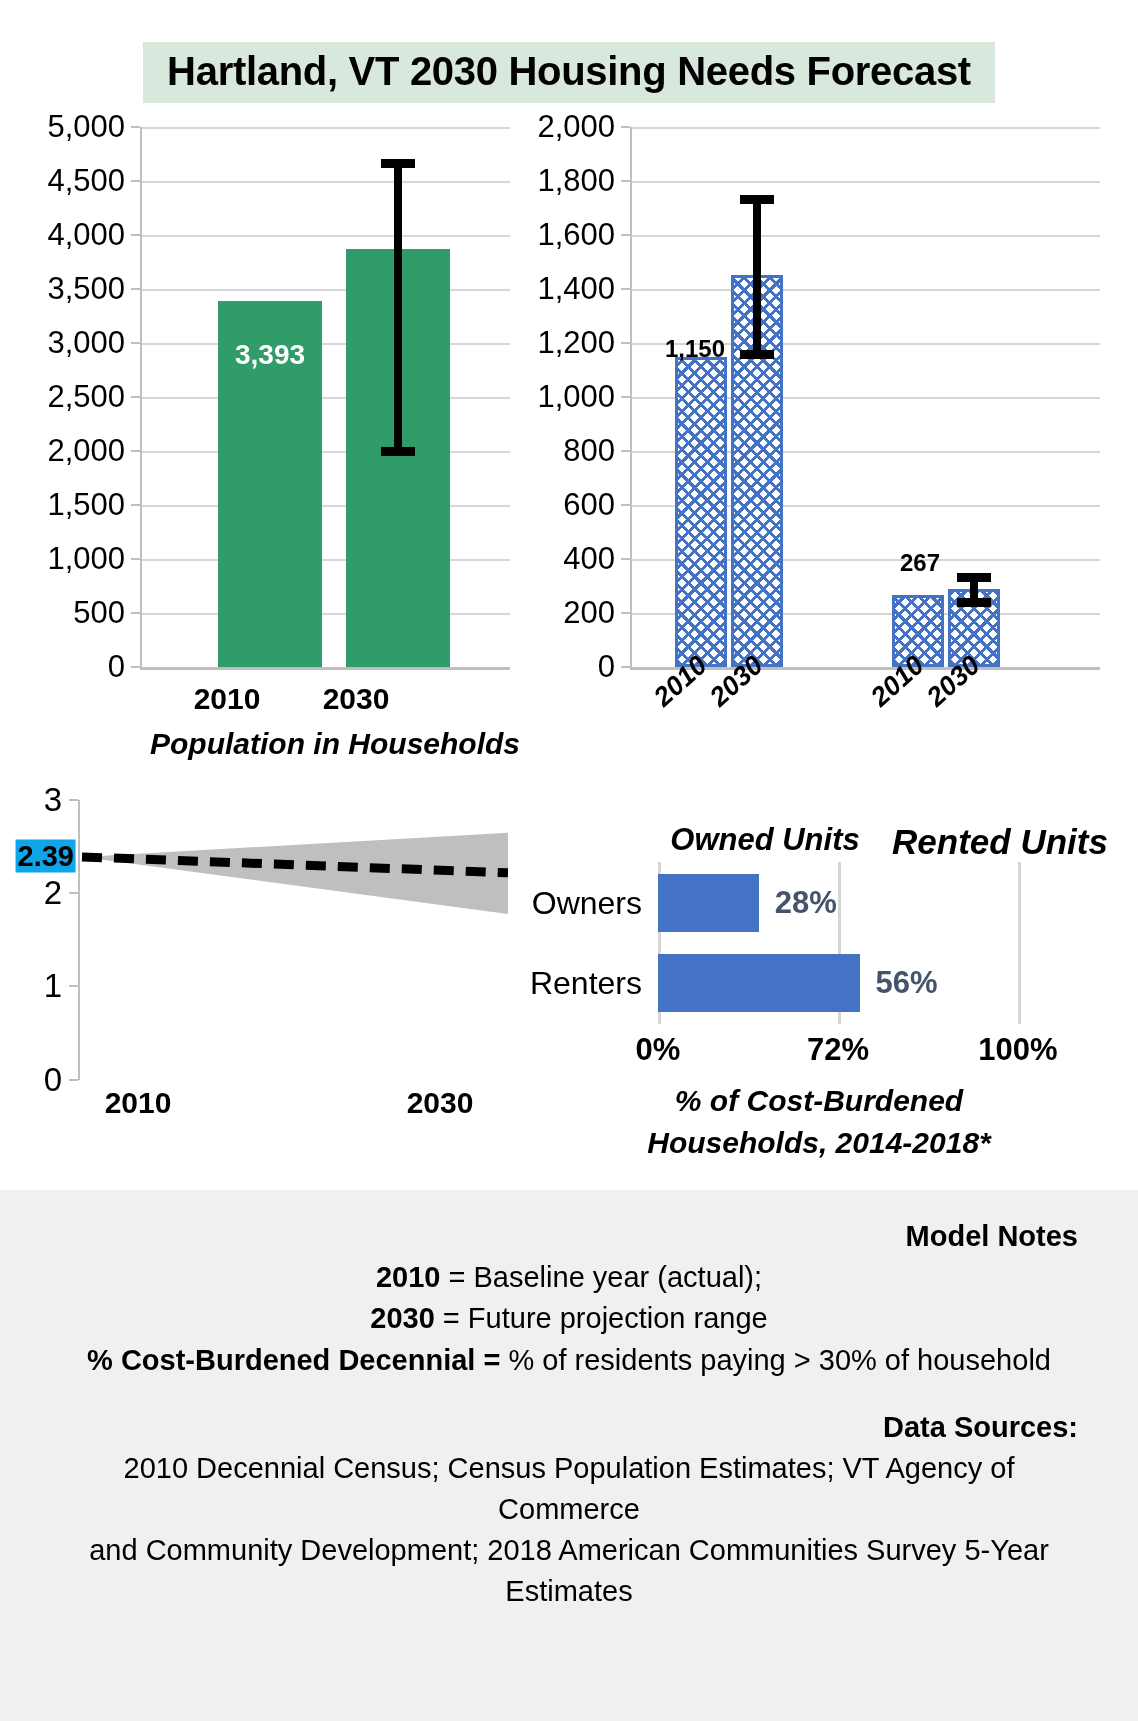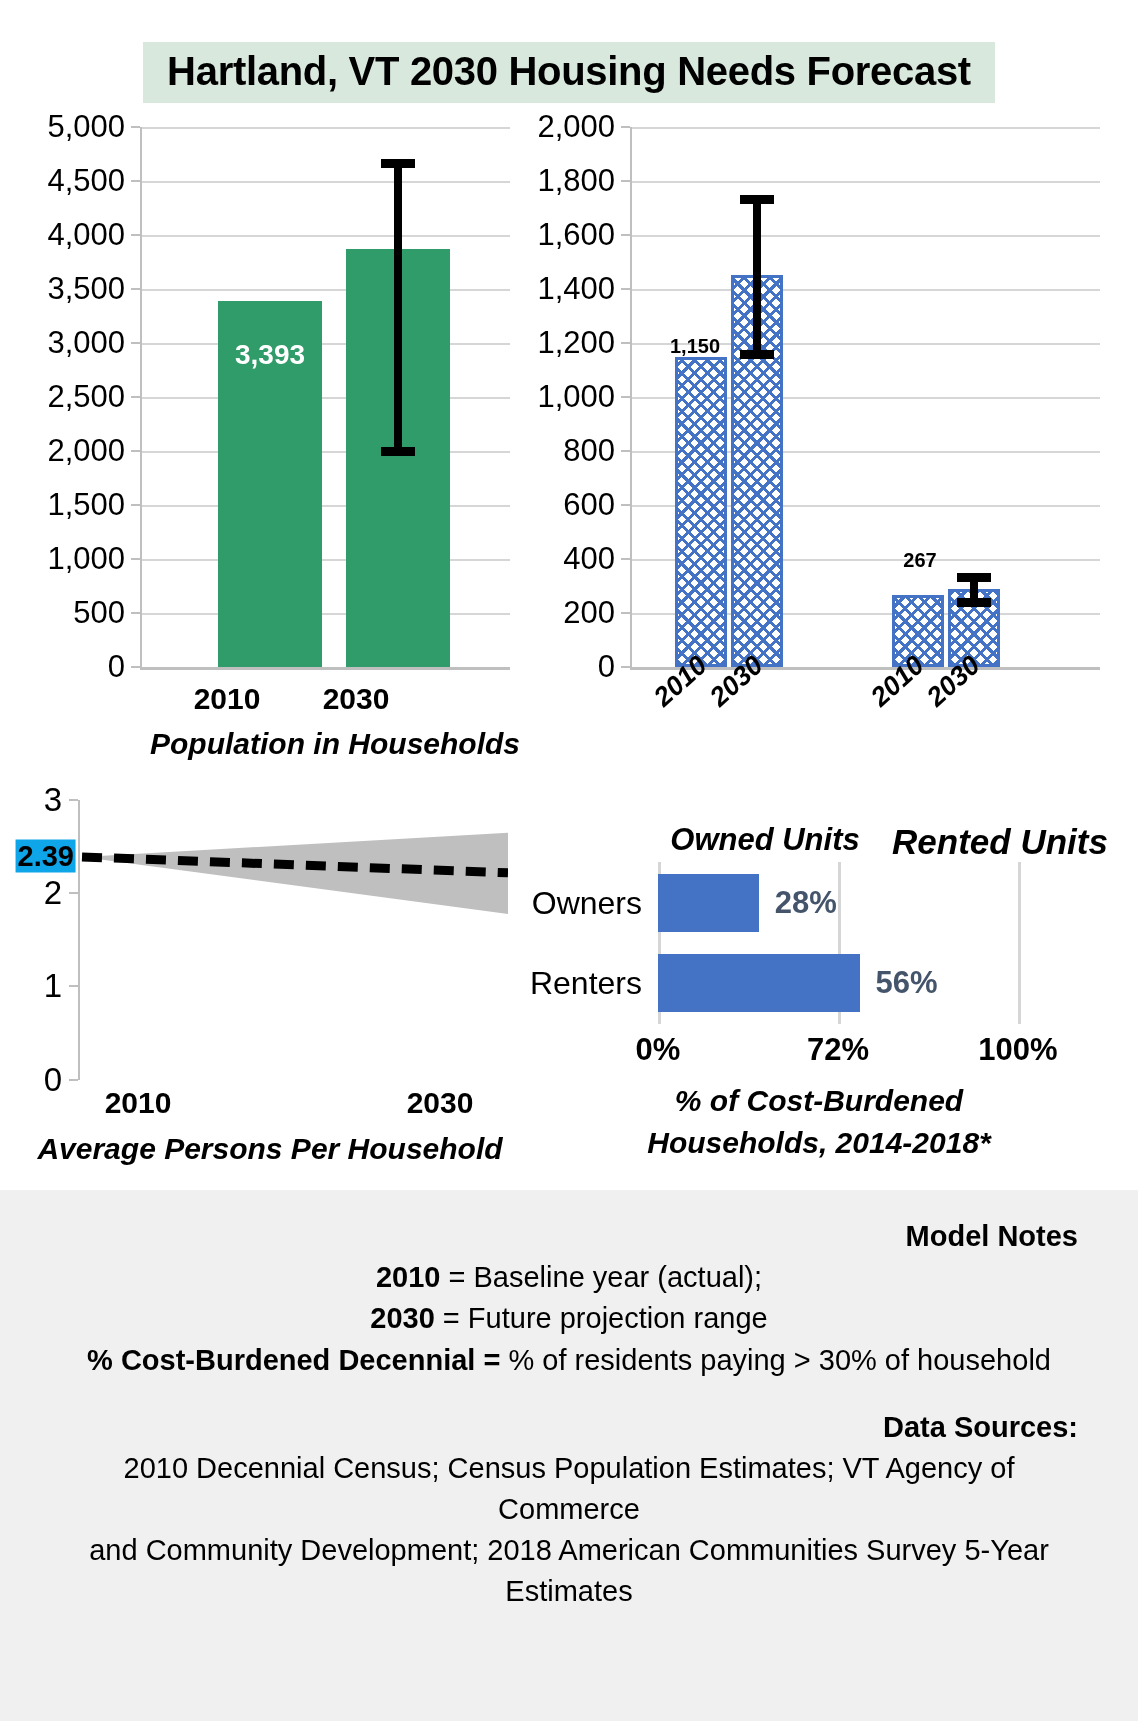--- a/index.html
+++ b/index.html
@@ -58,21 +58,21 @@
   #c2-plot { position: absolute; left: 110px; top: 15px; width: 470px; height: 540px; }
   .bar-hatch {
     position: absolute; bottom: 0;
     border: 3px solid #4472c4;
     background-color: #ffffff;
     background-image:
       repeating-linear-gradient(45deg,  #4472c4 0 3px, transparent 3px 9px),
       repeating-linear-gradient(-45deg, #4472c4 0 3px, transparent 3px 9px);
   }
   .bar-val-above {
-    position: absolute; font-size: 20px; font-weight: bold;
+    position: absolute; font-size: 24px; font-weight: bold;
     transform: translateX(-50%); white-space: nowrap; color: #000;
   }
   .cat-rot {
     position: absolute; font-size: 27px; font-weight: bold; font-style: italic;
     transform: rotate(-42deg); transform-origin: left top; white-space: nowrap;
   }
 
   
   #chart3 { left: 0px; top: 790px; width: 540px; height: 370px; }
   #c3-plot { position: absolute; left: 78px; top: 10px; width: 430px; height: 280px; }
@@ -269,21 +269,20 @@
       <svg class="dash-line" viewBox="0 0 430 280" preserveAspectRatio="none">
         <line x1="4" y1="56.9" x2="430" y2="72.8" stroke="#000000" stroke-width="9" stroke-dasharray="20 12" stroke-linecap="butt"></line>
       </svg>
 
       <div class="pt-label" style="left:-2px;top:56px;">2.39</div>
     </div>
 
     <div class="cat-label" style="left:58px;top:296px;width:160px;">2010</div>
     <div class="cat-label" style="left:360px;top:296px;width:160px;">2030</div>
 
-    <div class="axis-title" style="left:0;top:342px;">Average Persons Per Household</div>
   </div>
 
   <div class="panel" id="chart4">
     <div id="c4-plot">
 
       <div class="vgrid" style="left:0;top:-6px;height:162px;"></div>
       <div class="vgrid" style="left:50%;top:-6px;height:162px;"></div>
       <div class="vgrid" style="left:100%;top:-6px;height:162px;"></div>
 
       <div class="hbar" style="top:6px;width:28%;"></div>

